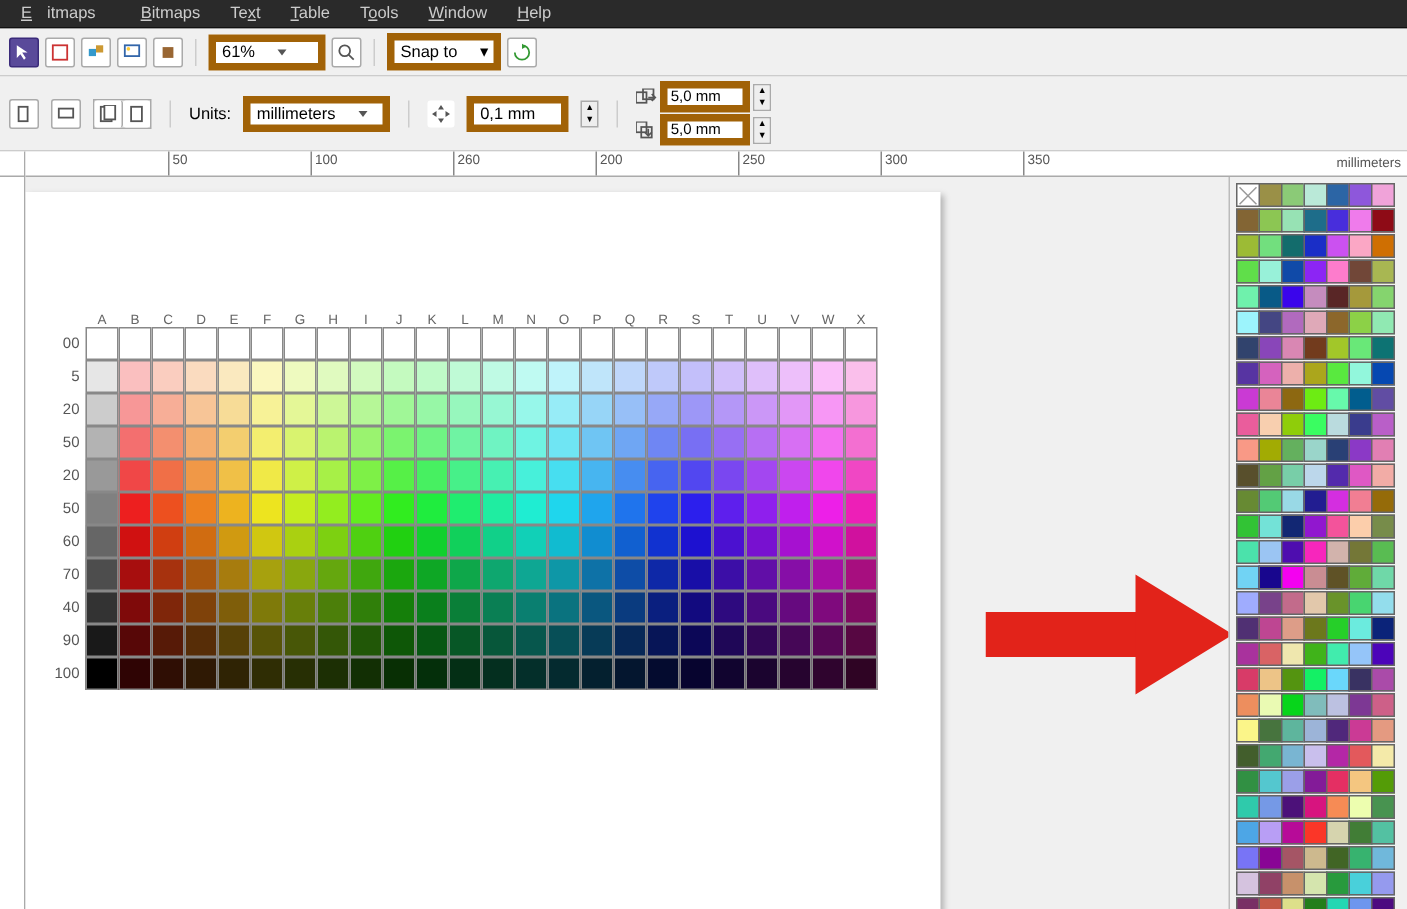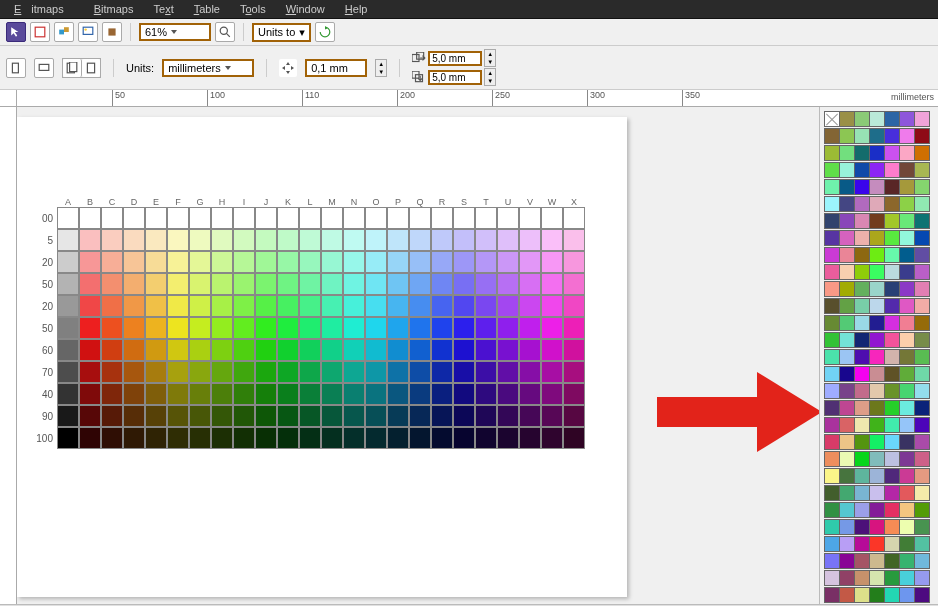--- a/index.html
+++ b/index.html
@@ -3,21 +3,21 @@
 <meta charset="utf-8">
 <style>
 html,body{margin:0;padding:0;font-family:Tahoma,Arial,sans-serif;font-size:11px;background:#e8e8e8;overflow:hidden;width:938px;height:606px;}
 .menubar{background:#2a2a2a;color:#ccc;height:18px;display:flex;align-items:center;padding:0 4px;border-bottom:1px solid #111;}
 .menubar span{margin:0 10px;}
 .menubar span u{text-decoration:underline;}
 .toolbar{background:#f0f0f0;border-bottom:1px solid #ccc;display:flex;align-items:center;padding:3px 6px;gap:4px;}
 .toolbar2{background:#f0f0f0;border-bottom:1px solid #ccc;display:flex;align-items:center;padding:3px 6px;gap:8px;font-size:11px;}
 .ico{width:18px;height:18px;border:1px solid #aaa;background:#fff;border-radius:2px;display:inline-flex;align-items:center;justify-content:center;}
 .ico svg{width:12px;height:12px;}
-.dropdown{border:2px solid #a16207;background:#fff;padding:1px 4px;display:inline-flex;align-items:center;gap:4px;}
+.dropdown{border:5px solid #a16207;background:#fff;padding:1px 4px;display:inline-flex;align-items:center;gap:15px;}
 .chev{width:0;height:0;border-left:3px solid transparent;border-right:3px solid transparent;border-top:4px solid #555;display:inline-block;}
 .sep{width:1px;height:18px;background:#ccc;margin:0 4px;}
 .work{display:flex;height:calc(606px - 18px - 28px - 28px - 35px);position:relative;}
 .ruler-top{height:16px;background:#fff;border-bottom:1px solid #aaa;position:relative;margin-left:16px;font-size:9px;color:#555;}
 .ruler-top .tick{position:absolute;top:0;border-left:1px solid #888;height:16px;padding-left:2px;}
 .ruler-left{width:16px;background:#fff;border-right:1px solid #aaa;}
 .canvas-wrap{flex:1;background:#f0f0f0;position:relative;overflow:hidden;}
 .canvas{display:flex;}
 .page{background:#fff;box-shadow:2px 2px 4px rgba(0,0,0,.25);margin:10px 0 0 0;width:610px;height:480px;position:relative;}
 .swatch-chart{position:absolute;top:80px;left:10px;}
@@ -90,21 +90,21 @@
       <span class="chev"></span>
     </div>
   <div class="ico">
       <svg viewBox="0 0 10 10">
         <circle cx="4" cy="4" r="3" fill="none" stroke="#555"></circle>
         <line x1="6" y1="6" x2="9" y2="9" stroke="#555"></line>
       </svg>
     </div>
   <div class="sep"></div>
   <div class="dropdown">
-      <span>Units to</span> 
+      <span>Snap to</span> 
       <span>▾</span>
     </div>
   <div class="ico">
       <svg viewBox="0 0 10 10">
         <path d="M5 1 A4 4 0 1 1 1 5" fill="none" stroke="#393"></path>
         <path d="M5 0 L7 2 L5 3 Z" fill="#393"></path>
       </svg>
     </div>
 </div>
 
@@ -188,21 +188,21 @@
   </div>
 </div>
 
 <div style="display:flex;">
   <div style="width:16px;height:16px;background:#fff;border-right:1px solid #aaa;border-bottom:1px solid #aaa;"></div>
   <div class="ruler-top" style="flex:1;margin-left:0;">
     <span class="ruler-unit">millimeters</span>
     <div id="ruler-ticks"></div>
   <div class="tick" style="left: 95px;">50</div>
       <div class="tick" style="left: 190px;">100</div>
-      <div class="tick" style="left: 285px;">110</div>
+      <div class="tick" style="left: 285px;">260</div>
       <div class="tick" style="left: 380px;">200</div>
       <div class="tick" style="left: 475px;">250</div>
       <div class="tick" style="left: 570px;">300</div>
       <div class="tick" style="left: 665px;">350</div>
     </div>
 </div>
 
 <div class="work">
   <div class="ruler-left"></div>
   <div class="canvas-wrap">

